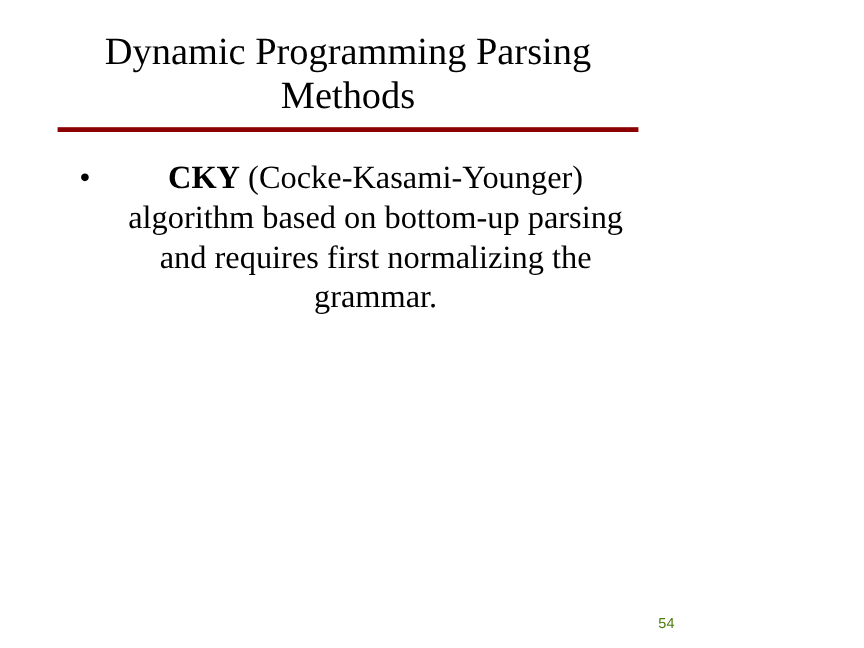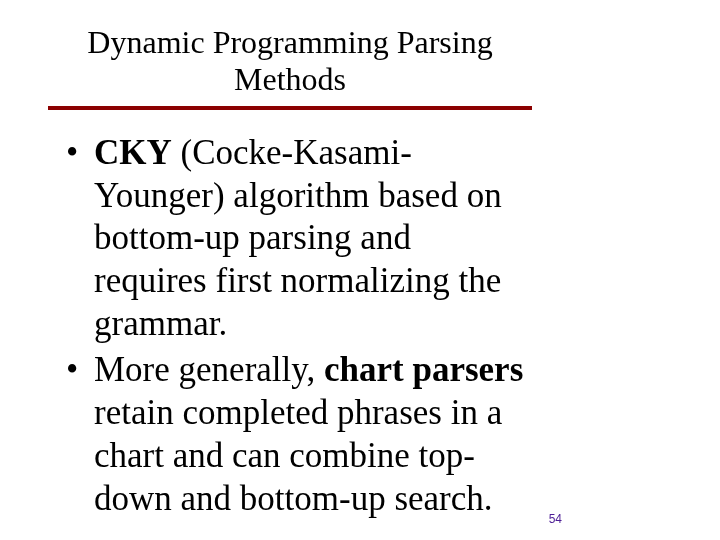--- a/index.html
+++ b/index.html
@@ -27,52 +27,50 @@
   }
   .rule {
     border: none;
     border-top: 4px solid #8b0000;
     margin: 6px 0 22px 0;
   }
   ul.bullets {
     list-style: none;
     padding: 0;
     margin: 0 0 0 18px;
-    font-size: 35px;
+    font-size: 27px;
     line-height: 1.22;
+    text-align: center;
   }
   ul.bullets li {
     position: relative;
     padding-left: 28px;
     margin: 0 0 4px 0;
   }
   ul.bullets li::before {
     content: "•";
     position: absolute;
     left: 0;
     top: 0;
   }
   .b { font-weight: bold; }
   .pagenum {
     position: absolute;
     right: 18px;
     bottom: 14px;
     font-family: Arial, Helvetica, sans-serif;
     font-size: 12px;
-    color: #4c1d95;
+    color: #4d7c0f;
   }
 </style>
 </head>
 <body>
 
 <div class="slide">
   <h1 class="title">Dynamic Programming Parsing Methods</h1>
   <hr class="rule">
   <ul class="bullets">
     <li>
       <span class="b">CKY</span><span> (Cocke-Kasami-Younger) algorithm based on bottom-up parsing and requires first normalizing the grammar.</span>
     </li>
-    <li>
-      <span>More generally, </span><span class="b">chart parsers</span><span> retain completed phrases in a chart and can combine top-down and bottom-up search.</span>
-    </li>
   </ul>
   <div class="pagenum">54</div>
 </div>
 
 </body></html>

